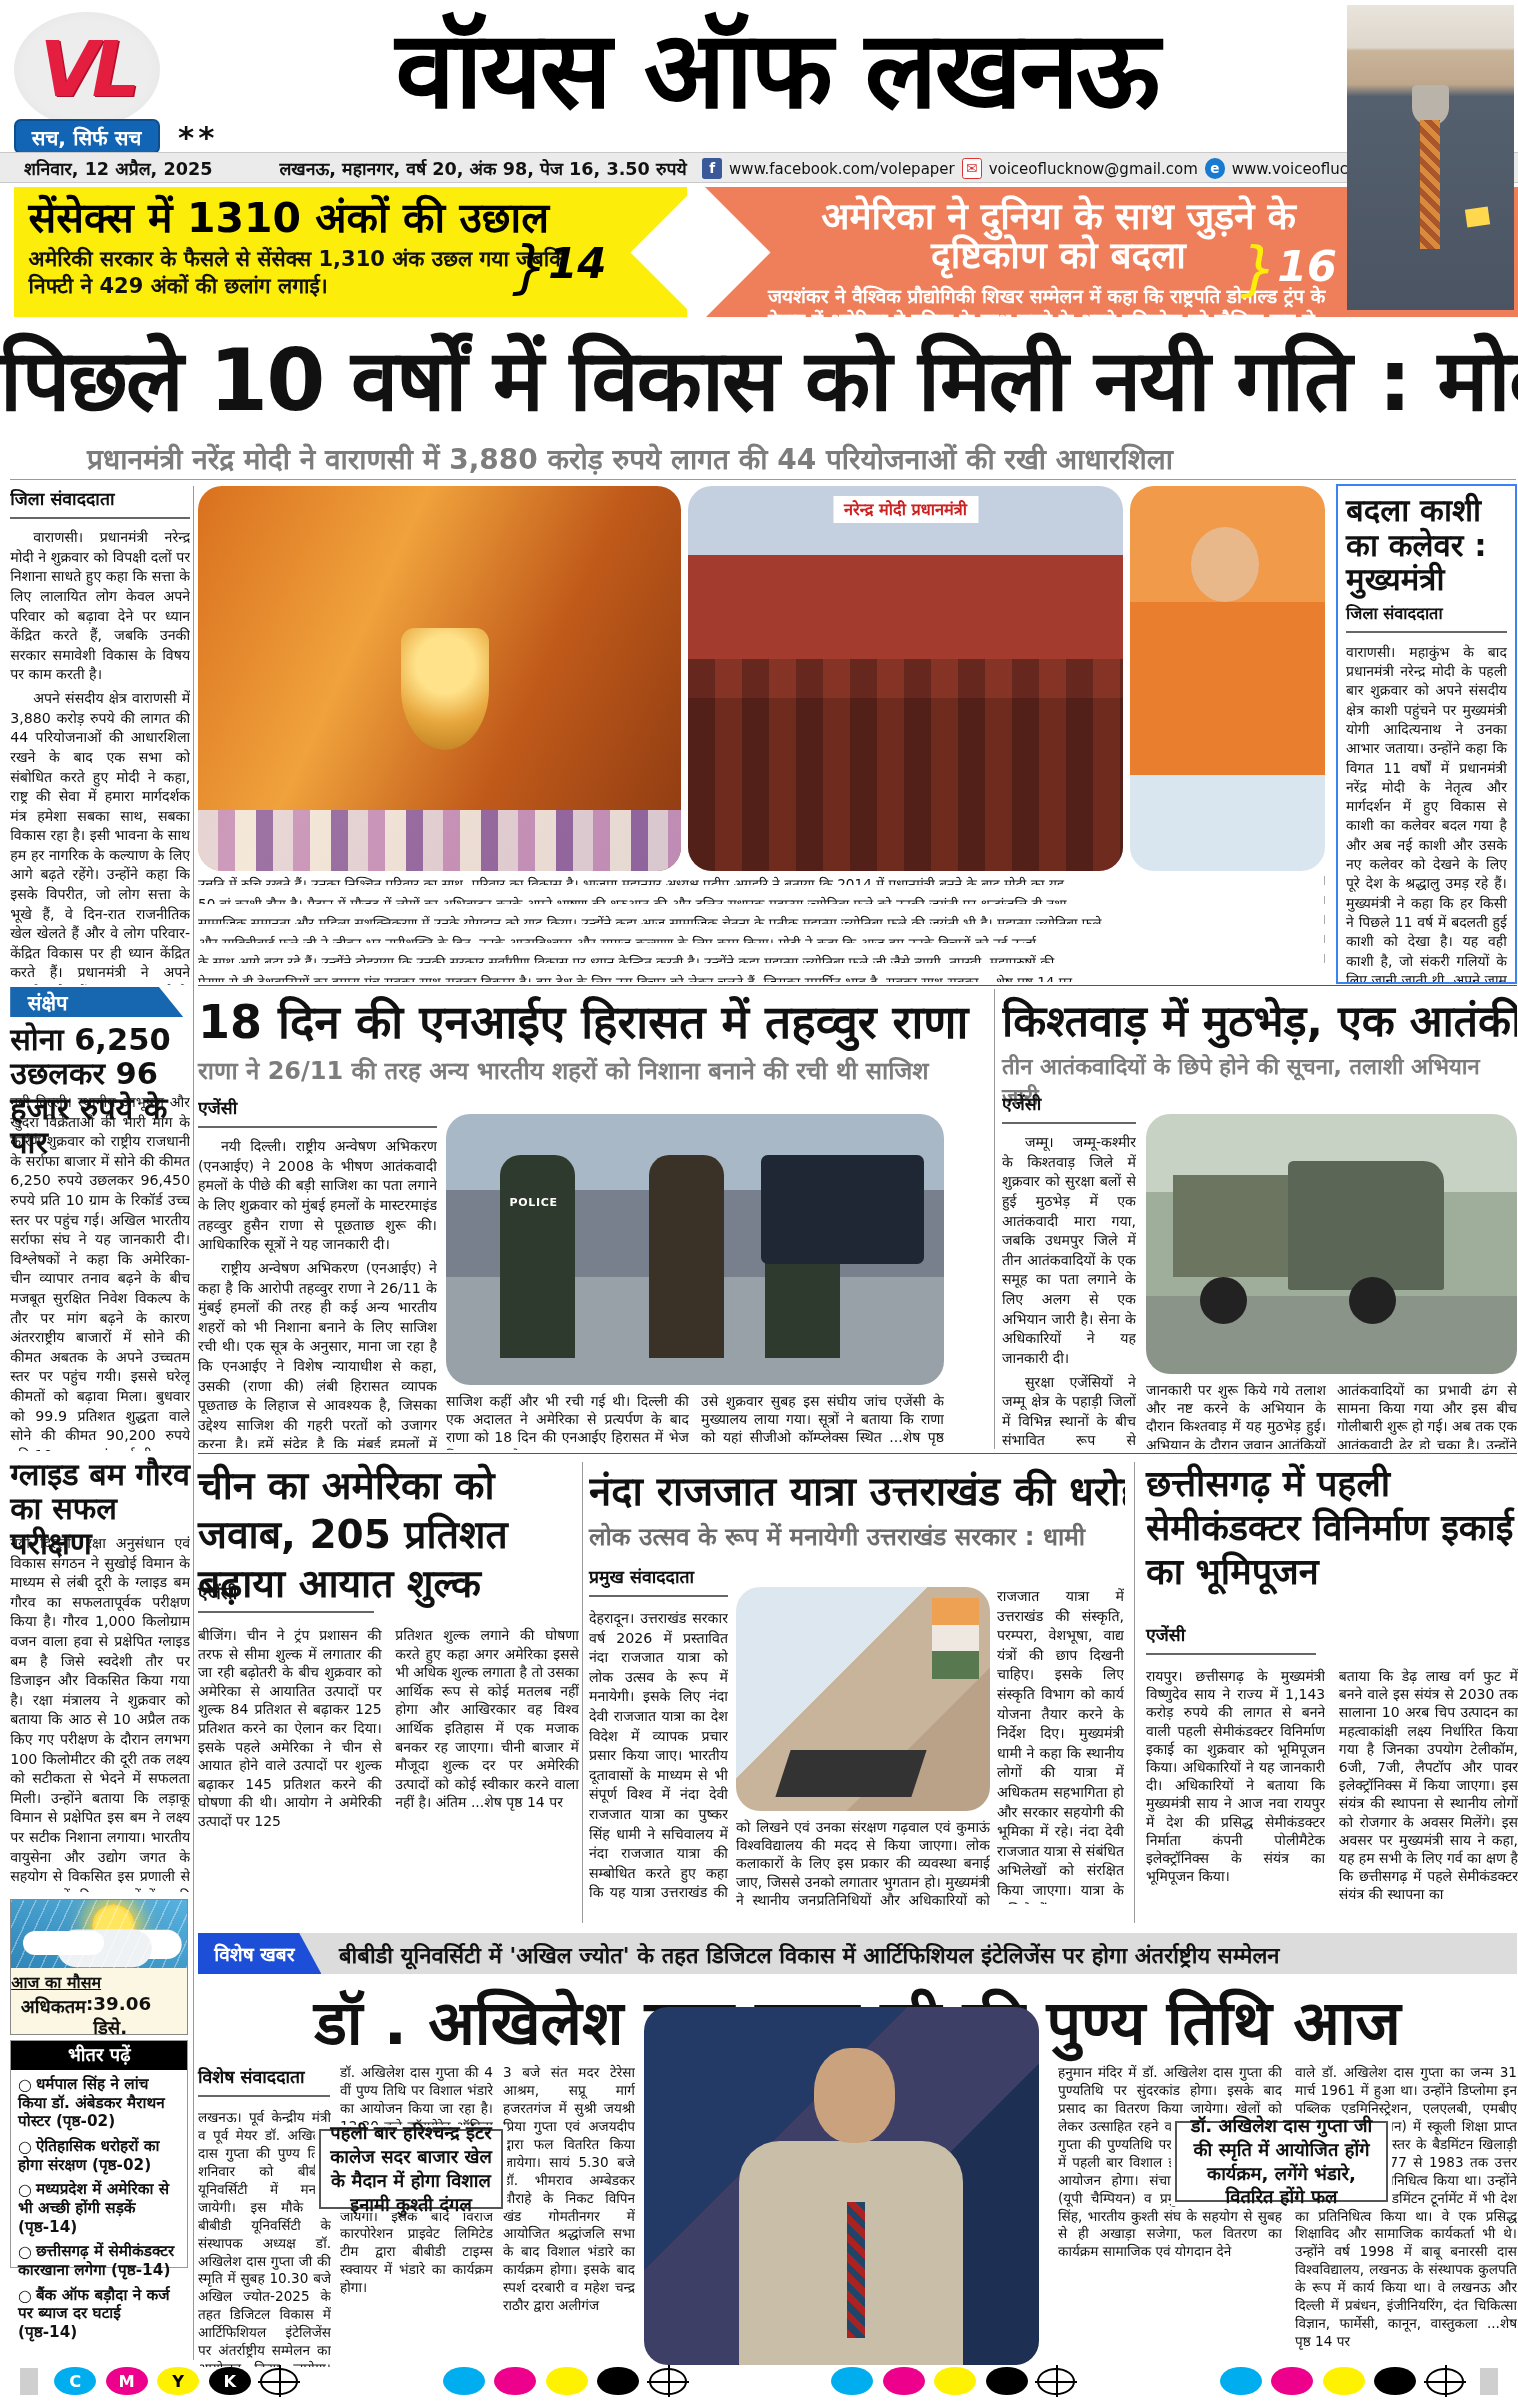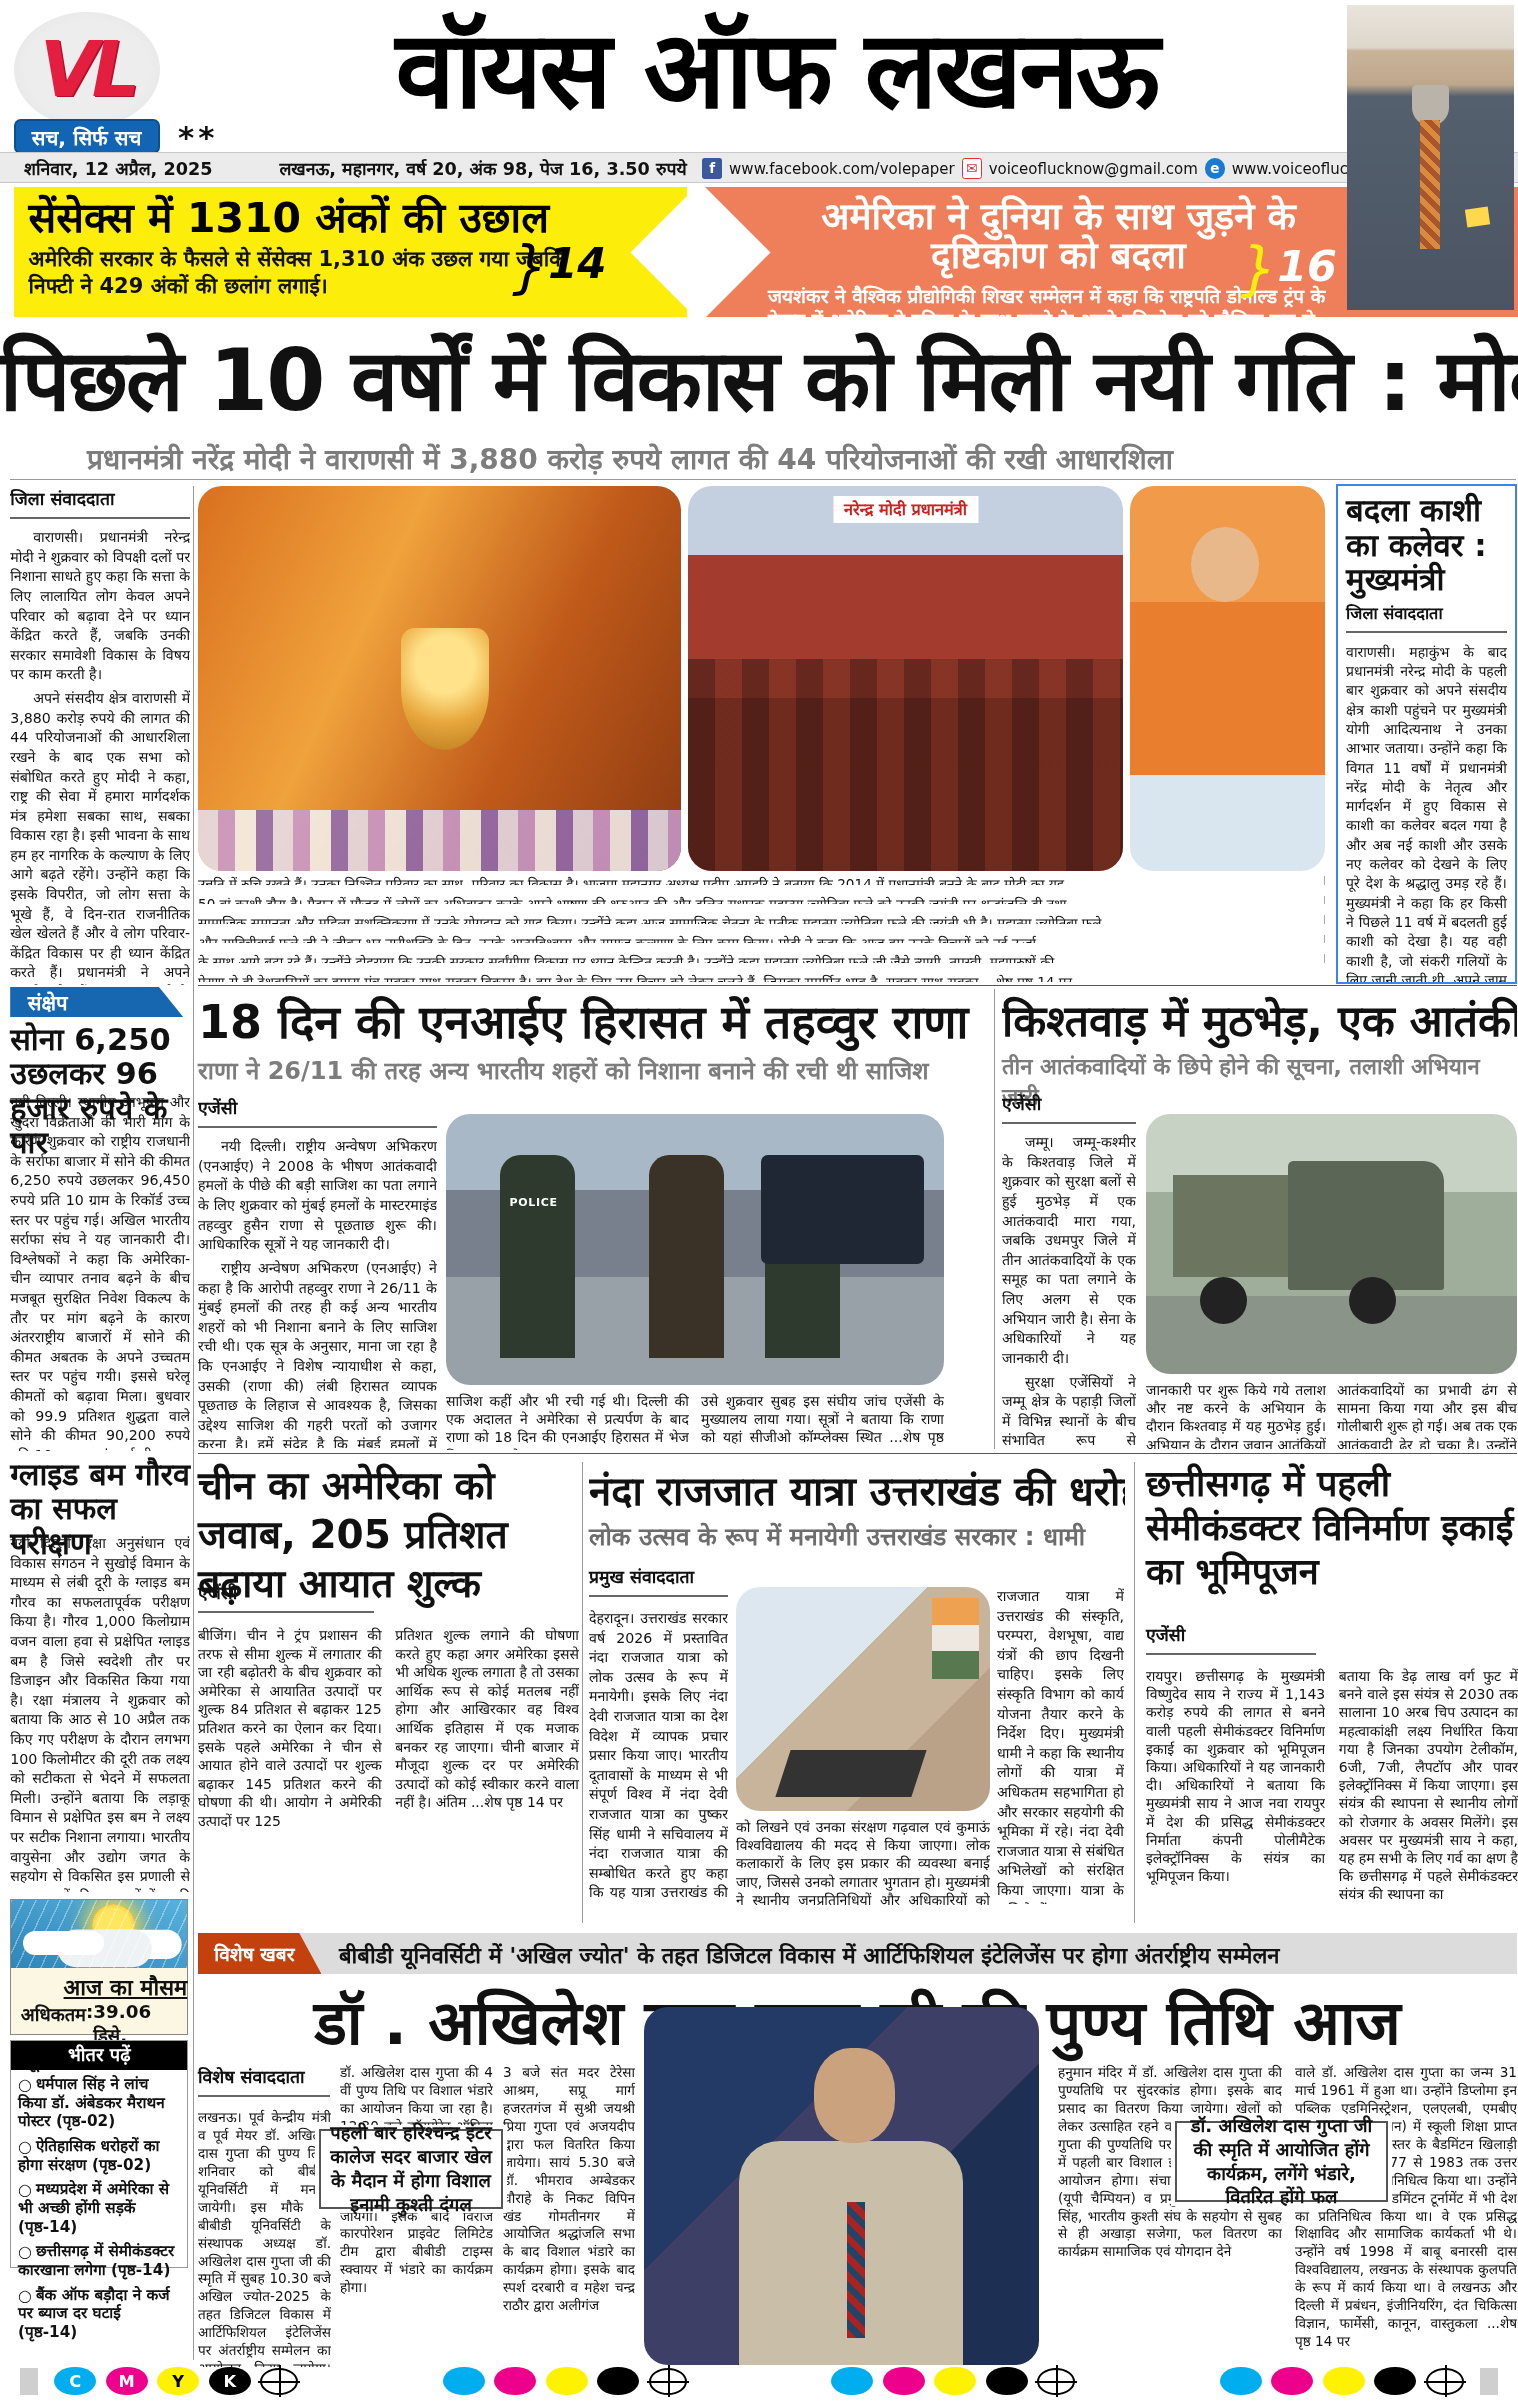--- a/index.html
+++ b/index.html
@@ -84,21 +84,21 @@
   .gold-h { top:1023px; }
   .gold-b { top:1093px; height:358px; }
   .glide-h { top:1458px; }
   .glide-b { top:1534px; height:358px; }
 
   .weather { position:absolute; left:10.2px; top:1899px; width:178px; height:136px; border:1.4px solid #888; background:#fbf7e2; }
   .weather .art { position:relative; width:100%; height:68px; background:linear-gradient(200deg,#57b1dd 0%,#2f86b8 100%); overflow:hidden; }
   .weather .art .sun { position:absolute; left:81px; top:4.1px; width:43px; height:43px; border-radius:50%; background:radial-gradient(circle,#ffe65e 0 55%,#f8b820 85%); box-shadow:0 0 17.6px 8.1px rgba(255,220,60,.8); }
   .weather .art .cloud { position:absolute; left:12.2px; top:31px; width:81px; height:24.4px; background:#fff; border-radius:13.6px; box-shadow:41px 5.4px 0 6.8px #eef2f4,75px 1.4px 0 2.7px #fff; }
   .weather .art .rain { position:absolute; inset:0; background:repeating-linear-gradient(115deg,rgba(255,255,255,.35) 0 1.4px,transparent 1.4px 11px); }
-  .weather .w-title { text-align:right; font-size:22px; font-weight:900; text-decoration:underline; margin-top:2.7px; }
+  .weather .w-title { text-align:left; font-size:16px; font-weight:900; text-decoration:underline; margin-top:2.7px; }
   .weather .w-row { display:flex; font-size:18.3px; font-weight:900; padding:0 9.5px; justify-content:space-between; }
 
   .inside { position:absolute; left:10.2px; top:2040px; width:178px; height:228px; border:1.4px solid #999; padding:0; }
   .inside .in-h { background:#000; color:#fff; text-align:center; font-size:18.3px; font-weight:900; height:28.5px; line-height:28.5px; }
   .inside ul { list-style:none; padding:5.4px 6.8px; }
   .inside li { font-size:15.3px; font-weight:bold; line-height:1.22; margin-bottom:6.1px; }
   .inside li:before { content:"◯ "; font-size:12.2px; }
 
   
   .nia-h { position:absolute; left:198px; top:989px; width:790px; font-size:46px; font-weight:900; white-space:nowrap; overflow:hidden; }
@@ -138,21 +138,21 @@
   .nanda-under { position:absolute; left:736px; top:1818px; width:254px; height:87px; font-size:14px; line-height:1.3; text-align:justify; overflow:hidden; }
   .nanda-col3 { position:absolute; left:997px; top:1587px; width:127px; height:317px; overflow:hidden; }
 
   .semi-h { position:absolute; left:1146px; top:1462px; width:372px; font-size:36px; font-weight:900; line-height:1.22; }
   .semi-by { position:absolute; left:1146px; top:1622px; width:170px; }
   .semi-cols { position:absolute; left:1146px; top:1667px; width:372px; height:258px; display:flex; gap:13.6px; }
   .semi-cols div { flex:1; font-size:14px; line-height:1.3; text-align:justify; overflow:hidden; }
 
   
   .special { position:absolute; left:198px; top:1933px; width:1319px; height:41px; background:#dcdcdc; display:flex; align-items:center; }
-  .special .sp-tab { background:#c2410c; color:#fff; font-size:19px; font-weight:900; height:100%; display:flex; align-items:center; padding:0 27px 0 16.3px; clip-path:polygon(0 0,82% 0,100% 100%,0 100%); }
+  .special .sp-tab { background:#1d4ed8; color:#fff; font-size:19px; font-weight:900; height:100%; display:flex; align-items:center; padding:0 27px 0 16.3px; clip-path:polygon(0 0,82% 0,100% 100%,0 100%); }
   .special .sp-txt { font-size:22px; font-weight:900; padding-left:17.6px; }
 
   
   .akh-h { position:absolute; left:198px; top:1979px; width:1319px; text-align:center; font-size:61px; font-weight:900; white-space:nowrap; overflow:hidden; }
   .akh-by { position:absolute; left:198px; top:2064px; width:132px; }
   .akh-col { position:absolute; top:2064px; overflow:hidden; font-size:13.6px; line-height:1.32; text-align:justify; }
   .akh-col.c1 { left:198px; top:2109px; width:133px; height:258px; }
   .akh-col.c2 { left:340px; width:153px; height:302px; }
   .akh-col.c3 { left:503px; width:132px; height:302px; }
   .ph-podium { left:644px; top:2007px; width:395px; height:358px; background:linear-gradient(135deg,#233a66 0 35%,#3d3f66 35% 60%,#1d2f52 60% 100%); }

